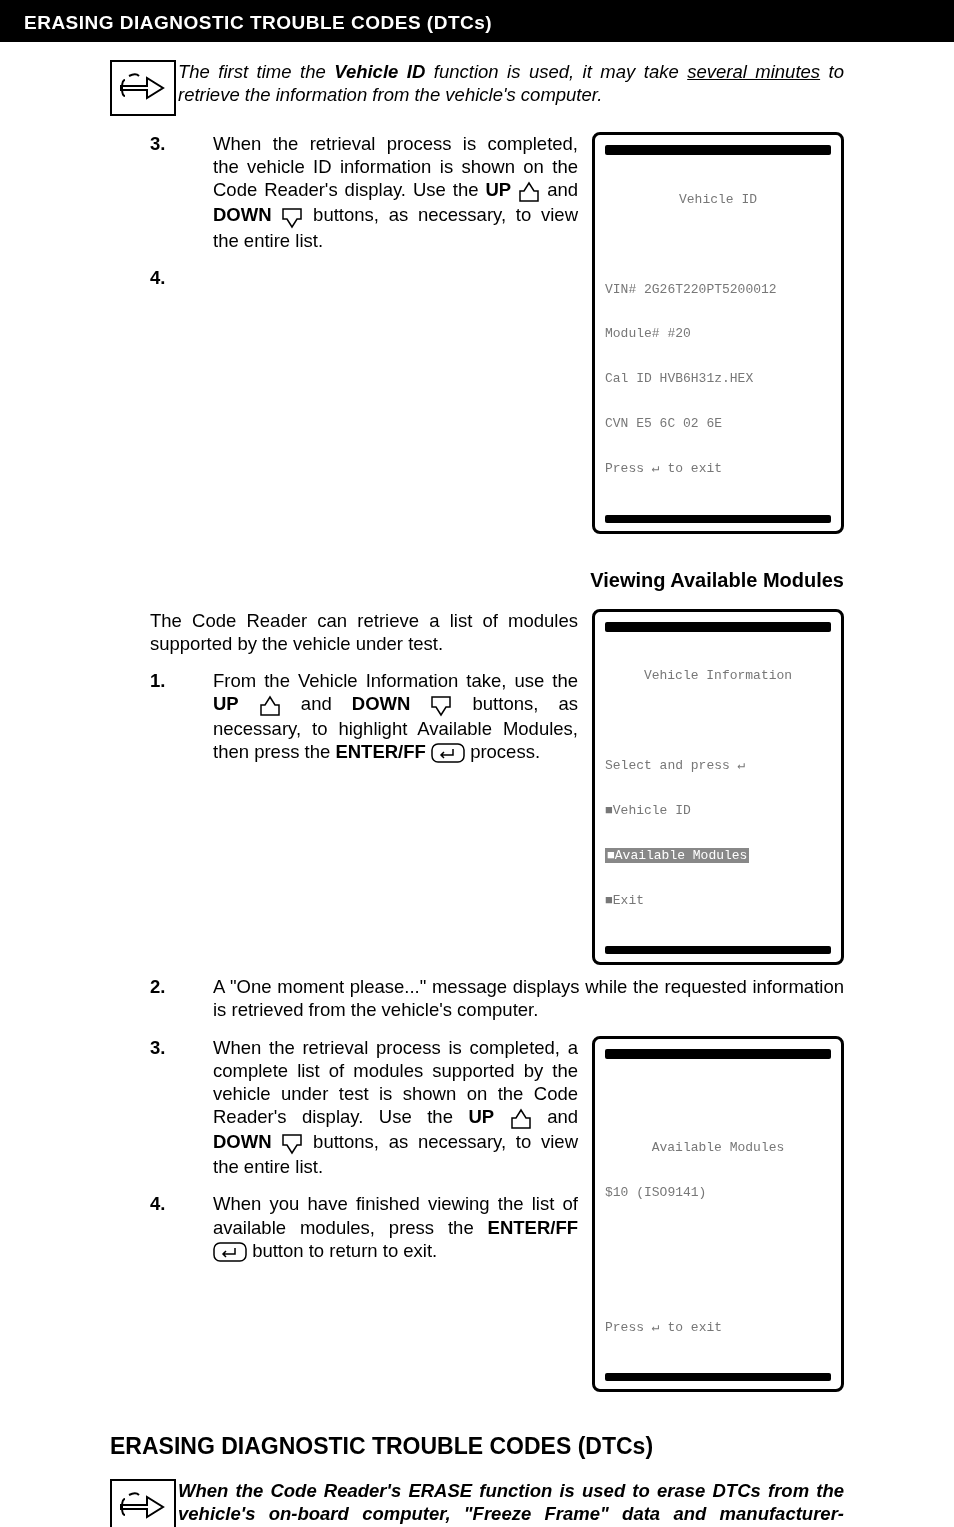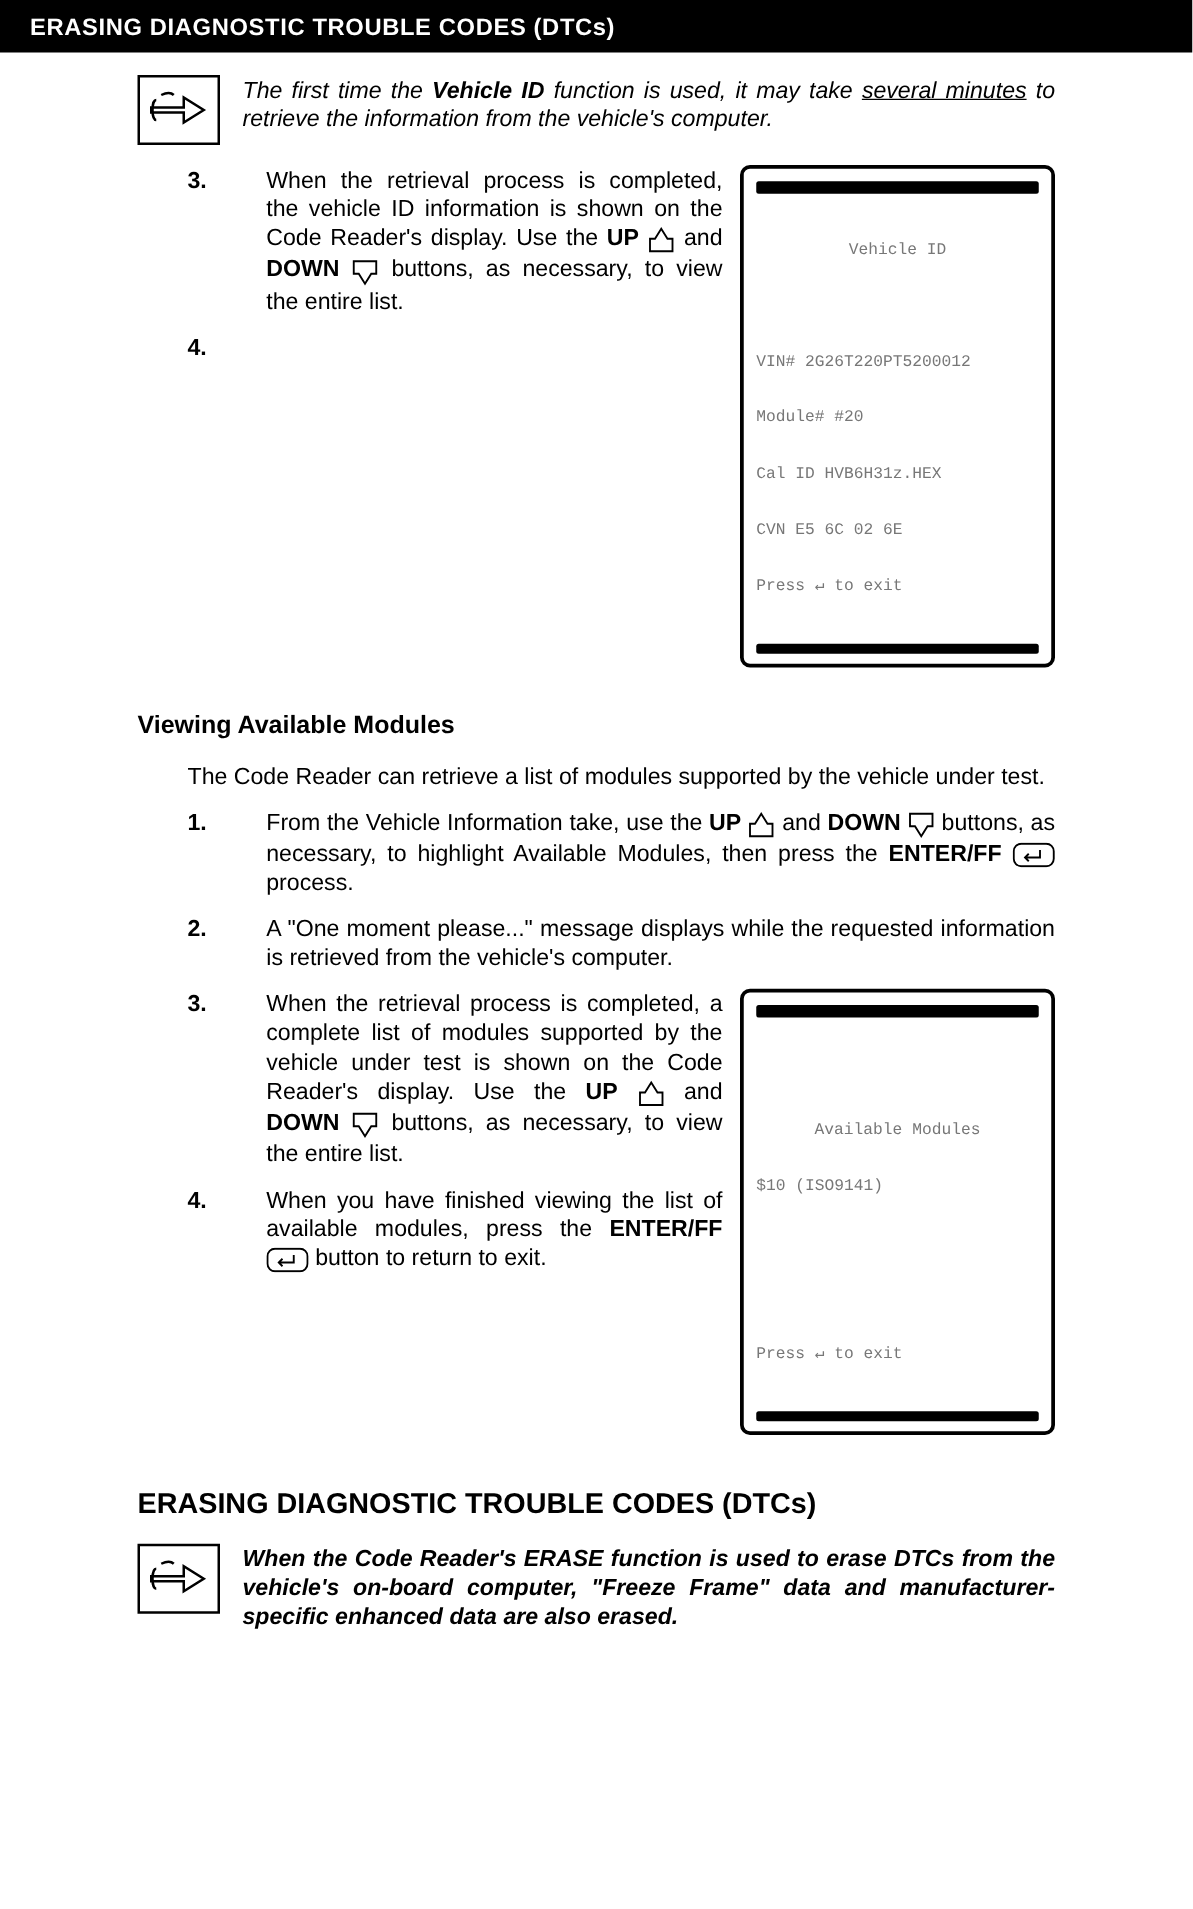--- a/index.html
+++ b/index.html
@@ -2,37 +2,37 @@
 <html><head>
 <meta charset="utf-8">
 <style>
   * { box-sizing: border-box; margin: 0; padding: 0; }
   html, body { width: 954px; background: #fff; font-family: Arial, Helvetica, sans-serif; color: #000; }
   .page { width: 954px; padding: 0 0 40px 0; }
   .header { background: #000; color: #fff; padding: 10px 24px 8px 24px; }
   .header-title { font-style: italic; font-weight: bold; font-size: 32px; }
   .header-sub { font-weight: bold; font-size: 19px; letter-spacing: 0.5px; margin-top: 2px; }
   .content { padding: 18px 110px 0 110px; font-size: 18.5px; line-height: 1.25; }
-  .note-row { display: flex; align-items: flex-start; gap: 18px; margin-bottom: 16px; }
+  .note-row { display: flex; align-items: flex-start; gap: 2px; margin-bottom: 16px; }
   .hand-box { border: 2px solid #000; width: 66px; height: 56px; flex: 0 0 66px; display:flex; align-items:center; justify-content:center; }
   .hand-box svg { width: 48px; height: 40px; }
   .note-text { font-style: italic; text-align: justify; }
   .note-text .nb { font-weight: bold; }
   .note-text .ul { text-decoration: underline; }
   .step-row { display: flex; align-items: flex-start; gap: 14px; margin-bottom: 14px; }
   .step-num { flex: 0 0 68px; padding-left: 40px; font-weight: bold; }
   .step-body { flex: 1; text-align: justify; margin-left: 21px; }
   .float-img { float: right; width: 252px; margin-left: 14px; margin-bottom: 10px; }
   .device { border: 3px solid #000; border-radius: 8px; padding: 10px 10px 8px 10px; background:#fff; }
   .dev-top { height: 10px; background:#000; border-radius: 2px; margin-bottom: 8px; }
   .dev-screen { font-family: "Courier New", monospace; font-size: 13px; line-height: 1.15; color:#777; white-space: pre; }
   .dev-line { display:block; }
   .dev-hl { background:#888; color:#fff; padding:0 2px; }
   .dev-bot { height: 8px; background:#000; border-radius: 2px; margin-top: 8px; }
-  .sec-head { font-weight: bold; font-size: 20px; margin-top: 24px; margin-bottom: 16px; }
+  .sec-head { font-weight: bold; font-size: 20px; margin-top: 24px; margin-bottom: 16px; text-align: right; }
   .big-head { font-weight: bold; font-size: 23px; margin-top: 30px; margin-bottom: 18px; }
   .icon-circ { display:inline-block; vertical-align:middle; }
   .icon-circ svg { width:22px; height:22px; vertical-align:middle; }
   .icon-rect svg { width:34px; height:20px; vertical-align:middle; }
   .clearfix::after { content:""; display:block; clear:both; }
   .indent { padding-left: 40px; }
   .para { text-align: justify; margin-bottom: 14px; }
 </style>
 </head>
 <body>
@@ -89,20 +89,34 @@
       </div>
 
       <div class="step-row">
         <div class="step-num">4.</div>
       </div>
     </div>
 
     <div class="sec-head">Viewing Available Modules</div>
 
     <div class="clearfix">
+      <div class="float-img">
+        <div class="device">
+          <div class="dev-top"></div>
+          <div class="dev-screen">
+            <span class="dev-line" style="text-align:center;display:block;">Vehicle Information</span>
+            <span class="dev-line"> </span>
+            <span class="dev-line">Select and press ↵</span>
+            <span class="dev-line">■Vehicle ID</span>
+            <span class="dev-line"><span class="dev-hl">■Available Modules</span></span>
+            <span class="dev-line">■Exit</span>
+          </div>
+          <div class="dev-bot"></div>
+        </div>
+      </div>
 
       <div class="para indent">The Code Reader can retrieve a list of modules supported by the vehicle under test.</div>
 
       <div class="step-row">
         <div class="step-num">1.</div>
         <div class="step-body">
           <span>From the Vehicle Information take, use the </span><b>UP</b>
           <span class="icon-circ"><svg viewBox="0 0 22 22">
                 <polygon points="2,2 20,2 20,12 16,12 11,20 6,12 2,12" transform="rotate(180 11 11)" fill="none" stroke="#000" stroke-width="1.5"></polygon>
               </svg></span>

